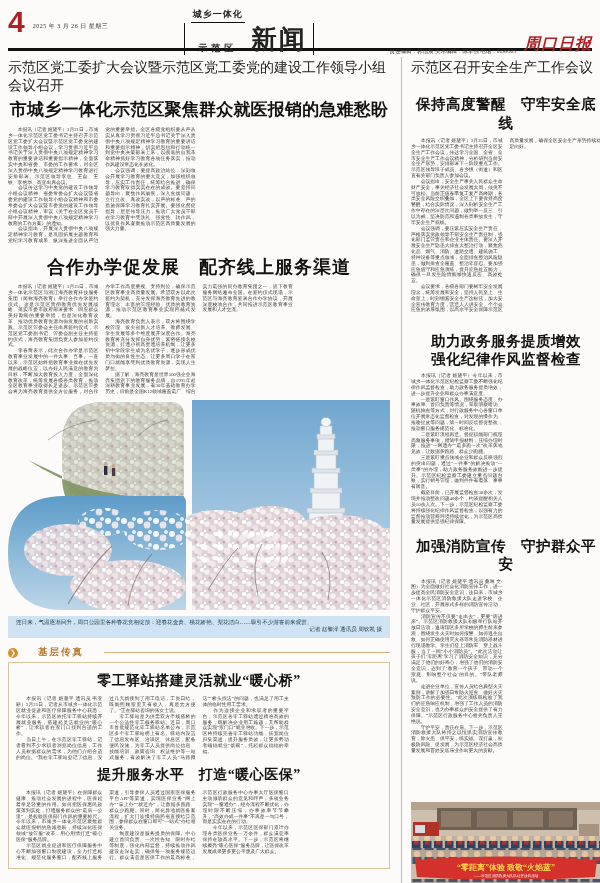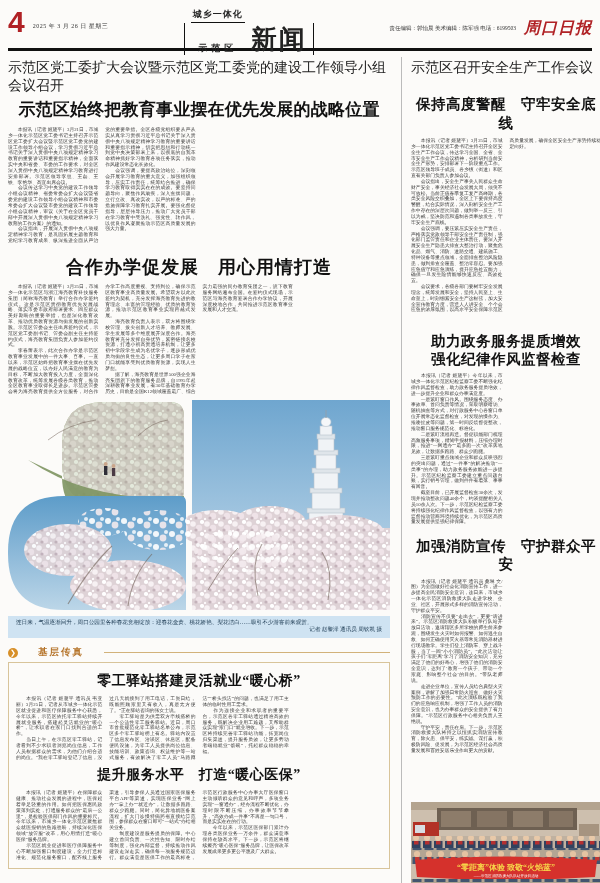--- a/index.html
+++ b/index.html
@@ -12,21 +12,21 @@
   .hdr-left{display:flex;align-items:flex-start;gap:8px;padding-top:2px;}
   .pagenum{font-size:30px;line-height:28px;font-weight:bold;color:#b02125;
            font-family:"Liberation Sans",sans-serif;}
   .dateline{font-size:6px;color:#333;margin-top:14px;letter-spacing:.5px;}
   .masthead{display:flex;align-items:flex-end;gap:6px;margin-top:2px;}
   .mast-bar{width:1px;background:#111;height:32px;}
   .mast-region{text-align:center;font-weight:bold;}
   .mast-region .l1{font-size:9px;letter-spacing:1px;border-bottom:1px solid #111;padding:0 2px 1px;}
   .mast-region .l2{font-size:9px;letter-spacing:4px;padding-top:19px;}
   .mast-title{font-size:26px;font-weight:bold;letter-spacing:2px;line-height:30px;}
-  .hdr-right{display:flex;align-items:center;gap:8px;margin-top:12px;}
+  .hdr-right{display:flex;align-items:flex-end;gap:8px;margin-top:28px;}
   .editors{font-size:5.5px;color:#333;}
   .paper-logo{font-size:16px;font-weight:bold;font-style:italic;color:#b02125;
               letter-spacing:1px;white-space:nowrap;}
   
   .content{display:flex;margin-top:6px;}
   .col-l{width:382px;}
   .col-r{width:190px;margin-left:11px;padding-left:9px;border-left:1px solid #bbb;}
   
   .kicker{font-size:14px;color:#222;margin:2px 0 3px;}
   .hl{font-weight:bold;color:#111;text-align:center;}
@@ -82,27 +82,27 @@
       <div class="editors">责任编辑：郭怡晨  美术编辑：陈军强  电话：6199503</div>
       <div class="paper-logo">周口日报</div>
     </div>
   </div>
 
   <div class="content">
 
     <div class="col-l">
 
       <div class="kicker">示范区党工委扩大会议暨示范区党工委党的建设工作领导小组会议召开</div>
-      <div class="hl hl-a">示范区始终把教育事业摆在优先发展的战略位置</div>
+      <div class="hl hl-a">市城乡一体化示范区聚焦群众就医报销的急难愁盼</div>
       <div class="body b4 h122">　　本报讯（记者 姬慧平）3月21日，市城乡一体化示范区党工委书记主持召开示范区党工委扩大会议暨示范区党工委党的建设工作领导小组会议，学习贯彻习近平总书记关于深入贯彻中央八项规定精神学习教育的重要讲话和重要指示精神，全面落实中央和省委、市委的工作要求，对全区深入贯彻中央八项规定精神学习教育进行安排部署。示范区领导李想、王磊、王铁、李艳华、高宜出席会议。
 　　会议传达学习中央党的建设工作领导小组会议精神、省委常委会扩大会议暨省委党的建设工作领导小组会议精神和市委常委会扩大会议暨市委党的建设工作领导小组会议精神，审议《关于在全区党员干部中开展深入贯彻中央八项规定精神学习教育的工作方案》的通知。
 　　会议指出，开展深入贯彻中央八项规定精神学习教育，是巩固拓展主题教育和党纪学习教育成果、纵深推进全面从严治党的重要举措。全区各级党组织要从严从实从真学习贯彻习近平总书记关于深入贯彻中央八项规定精神学习教育的重要讲话和重要指示精神，切实把思想和行动统一到党中央决策部署上来，以彻底的自我革命精神抓好学习教育各项任务落实，推动作风建设常态化长效化。
 　　会议强调，要提高政治站位，深刻领会开展学习教育的重大意义，加强组织领导，压实工作责任，统筹结合推进，确保学习教育取得实实在在的成效。要坚持问题导向，聚焦作风顽疾，深入查摆问题，立行立改、真改实改，以严的标准、严的措施保障学习教育扎实开展。要强化督促指导，层层传导压力，推动广大党员干部在学习教育中受洗礼、强党性、转作风，以优良作风凝聚推动示范区高质量发展的强大力量。</div>
 
-      <div class="hl hl-b">合作办学促发展　用心用情打造</div>
+      <div class="hl hl-b">合作办学促发展　配齐线上服务渠道</div>
       <div class="body b4 h112">　　本报讯（记者 姬慧平）3月25日，市城乡一体化示范区与浙江海亮教育科技服务集团（简称海亮教育）举行合作办学签约仪式。这是示范区贯彻教育优先发展战略、落实市委市政府部署要求、回应群众美好期盼的重要举措，也是深化教育改革、推动优质教育资源均衡发展的创新实践。示范区管委会主任出席签约仪式，示范区党工委副书记、管委会副主任主持签约仪式，海亮教育集团负责人参加签约仪式。
 　　李春蕾表示，此次合作办学是示范区教育事业发展中的一件大事、喜事。一直以来，示范区始终把教育事业摆在优先发展的战略位置，以办好人民满意的教育为目标，不断加大教育投入力度，全面深化教育改革，统筹发展各级各类教育，推动全区教育事业取得长足进步。示范区管委会将为海亮教育提供全方位服务，对合作办学工作高度重视、支持到位，确保示范区教育事业高质量发展。希望双方以此次签约为契机，充分发挥海亮教育先进的教育理念、丰富的管理经验、优质的教育资源，推动示范区教育事业实现跨越式发展。
 　　海亮教育负责人表示，双方将围绕学校管理、拔尖创新人才培养、教师发展、学生发展等多个维度展开深度合作。海亮教育将充分发挥自身优势，紧密链接名校资源，打通小初高贯通培养机制，让更多初中学段学生成为名优学子，逐步形成优质均衡的良性生态，让更多周口学子在家门口就能享受到优质教育资源，实现人生梦想。
 　　据了解，海亮教育是世界500强企业海亮集团旗下的教育服务品牌，自1995年起深耕教育事业发展，有30年基础教育办学历史，目前是全国K12领域覆盖最广、综合实力最强的民办教育集团之一，旗下教育服务网络遍布全国。在签约仪式现场，示范区与海亮教育签署合作办学协议，开展深度校地合作，共同推进示范区教育事业发展和人才交流。</div>
 
       <div class="photo-wrap">
         <svg width="382" height="210" viewBox="0 0 382 210">
           <defs>
             <linearGradient id="sky" x1="0" y1="0" x2="0" y2="1">
               <stop offset="0" stop-color="#6fa6cf"></stop>

